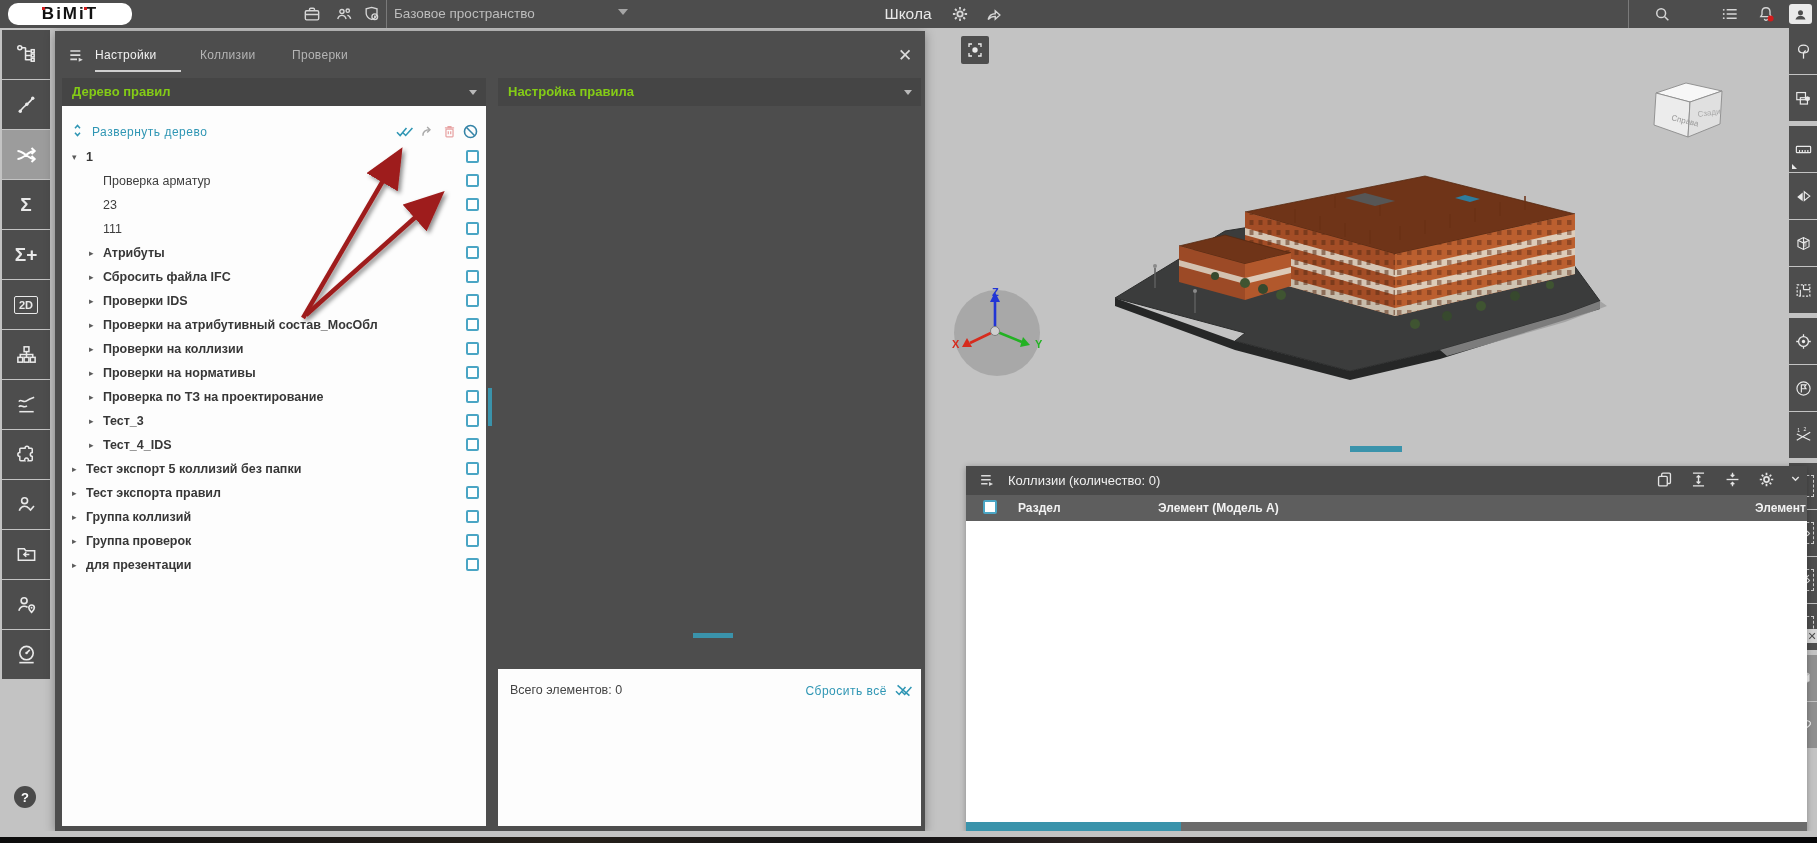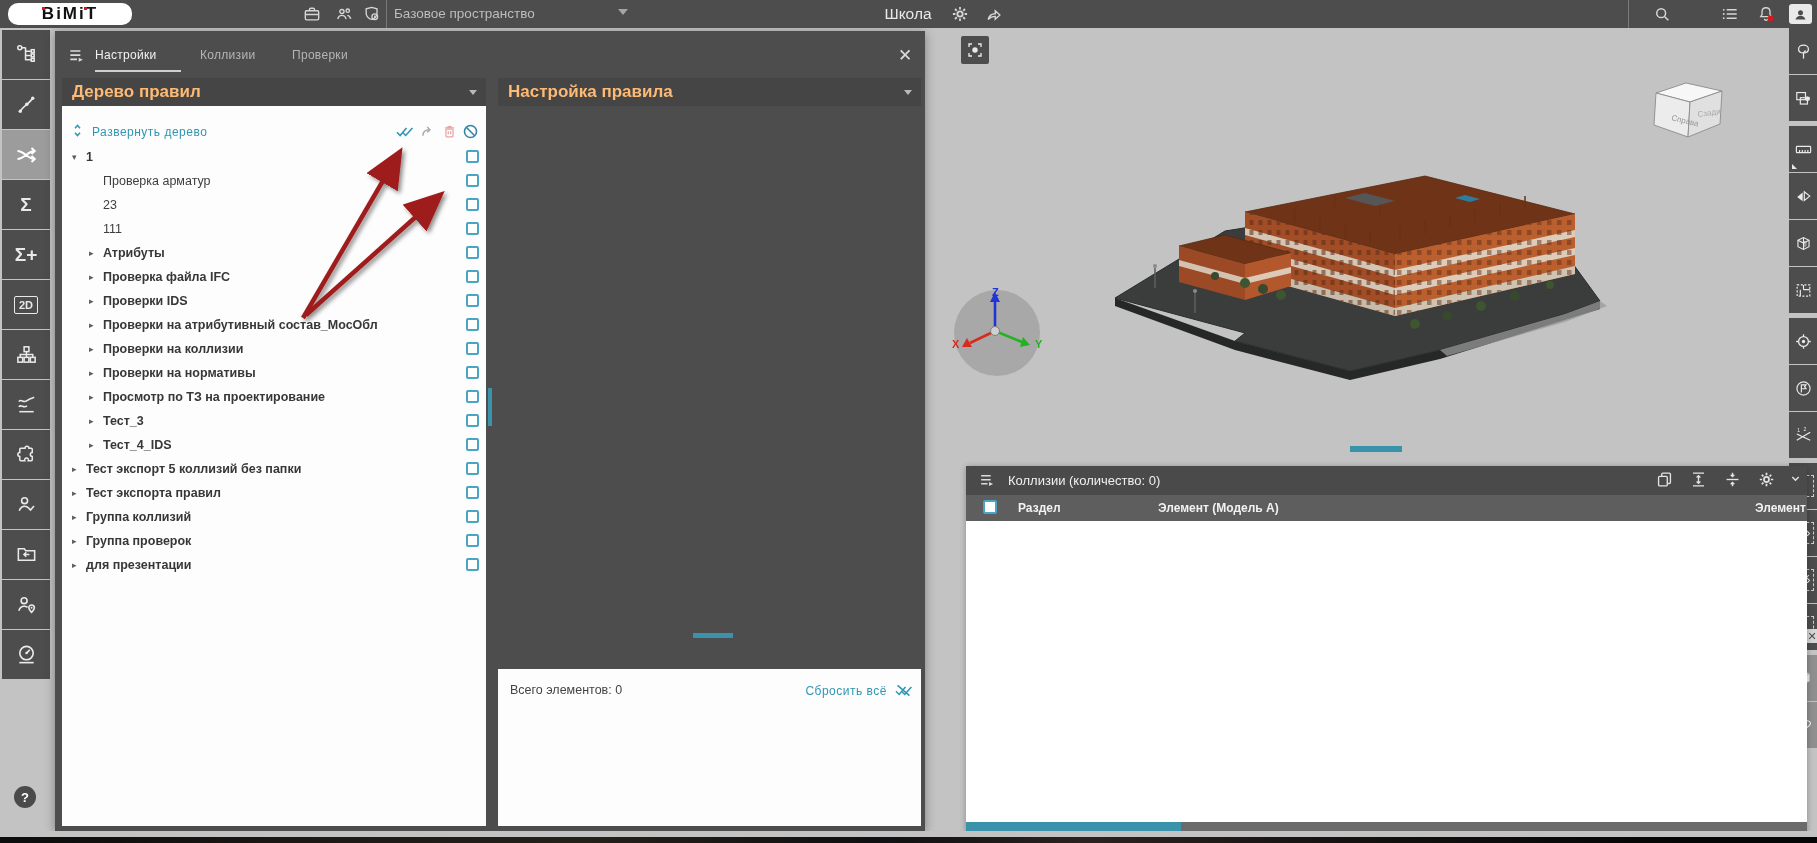--- a/index.html
+++ b/index.html
@@ -28,21 +28,21 @@
   .dash-wrap { width:22px; height:22px; border:1px dashed #cfcfcf; display:flex; align-items:center; justify-content:center; }
   .help-btn { position:absolute; left:14px; top:786px; width:22px; height:22px; border-radius:50%; background:#4a4a4a;
               color:#fff; font-size:13px; font-weight:bold; display:flex; align-items:center; justify-content:center; }
 
   
   .main-panel { position:absolute; left:55px; top:31px; width:870px; height:800px; background:#4d4d4d; box-shadow:0 2px 10px rgba(0,0,0,.35); z-index:20; }
   .tab { position:absolute; top:17px; font-size:12px; color:#b5b5b5; letter-spacing:.3px; cursor:default; }
   .tab.active { color:#f2f2f2; }
   .tab-underline { position:absolute; left:40px; top:39px; width:86px; height:2px; background:#cfcfcf; }
   .close-x { position:absolute; left:843px; top:14px; font-size:17px; color:#dcdcdc; }
-  .sub-hdr { position:absolute; height:28px; background:#454545; color:#fdba74; font-weight:bold; font-size:17px; line-height:28px; padding-left:10px; }
+  .sub-hdr { position:absolute; height:28px; background:#454545; color:#84cc16; font-weight:bold; font-size:13px; line-height:28px; padding-left:10px; }
   .hdr-caret { position:absolute; right:9px; top:12px; width:0; height:0; border-left:4.5px solid transparent; border-right:4.5px solid transparent; border-top:5px solid #b9b9b9; }
   .white-area { position:absolute; background:#fdfdfd; }
 
   
   .expand-row { position:absolute; left:0; top:8px; width:100%; height:36px; }
   .tree-row { position:relative; height:24px; display:flex; align-items:center; }
   .tree-arrow { width:14px; font-size:9px; color:#5a5a5a; flex:none; }
   .tree-label { font-size:12.5px; color:#3e3e3e; white-space:nowrap; }
   .tree-label.bold { font-weight:bold; color:#373737; }
   .tree-cb { position:absolute; right:7px; top:5px; width:13px; height:13px; border:2px solid #4aa5c4; border-radius:2px; background:#fff; }
@@ -301,21 +301,21 @@
           <span class="tree-label">111</span>
           <span class="tree-cb"></span>
         </div>
         <div class="tree-row" style="padding-left: 27px;">
           <span class="tree-arrow">▸</span>
           <span class="tree-label bold">Атрибуты</span>
           <span class="tree-cb"></span>
         </div>
         <div class="tree-row" style="padding-left: 27px;">
           <span class="tree-arrow">▸</span>
-          <span class="tree-label bold">Проверка файла IFC</span>
+          <span class="tree-label bold">Сбросить файла IFC</span>
           <span class="tree-cb"></span>
         </div>
         <div class="tree-row" style="padding-left: 27px;">
           <span class="tree-arrow">▸</span>
           <span class="tree-label bold">Проверки IDS</span>
           <span class="tree-cb"></span>
         </div>
         <div class="tree-row" style="padding-left: 27px;">
           <span class="tree-arrow">▸</span>
           <span class="tree-label bold">Проверки на атрибутивный состав_МосОбл</span>
@@ -326,21 +326,21 @@
           <span class="tree-label bold">Проверки на коллизии</span>
           <span class="tree-cb"></span>
         </div>
         <div class="tree-row" style="padding-left: 27px;">
           <span class="tree-arrow">▸</span>
           <span class="tree-label bold">Проверки на нормативы</span>
           <span class="tree-cb"></span>
         </div>
         <div class="tree-row" style="padding-left: 27px;">
           <span class="tree-arrow">▸</span>
-          <span class="tree-label bold">Просмотр по ТЗ на проектирование</span>
+          <span class="tree-label bold">Проверка по ТЗ на проектирование</span>
           <span class="tree-cb"></span>
         </div>
         <div class="tree-row" style="padding-left: 27px;">
           <span class="tree-arrow">▸</span>
           <span class="tree-label bold">Тест_3</span>
           <span class="tree-cb"></span>
         </div>
         <div class="tree-row" style="padding-left: 27px;">
           <span class="tree-arrow">▸</span>
           <span class="tree-label bold">Тест_4_IDS</span>

